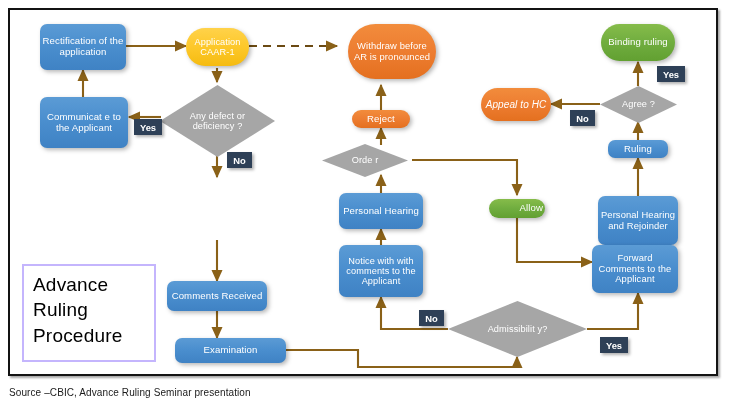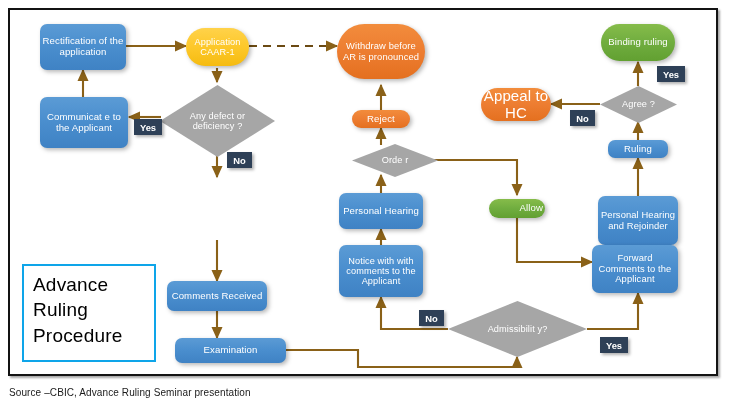--- a/index.html
+++ b/index.html
@@ -104,21 +104,21 @@
     box-sizing: border-box;
     filter: drop-shadow(2px 2px 1.5px rgba(0,0,0,0.3));
   }
   
   #title-card {
     position: absolute;
     left: 22px;
     top: 264px;
     width: 134px;
     height: 98px;
-    border: 2px solid #0ea5e9;
+    border: 2px solid #c4b5fd;
     background: #ffffff;
     box-sizing: border-box;
     padding: 6px 0 0 9px;
     color: #000000;
     font-size: 19px;
     line-height: 1.33;
     letter-spacing: 0.2px;
   }
   #source-note {
     position: absolute;
@@ -194,21 +194,21 @@
     </svg>
 
     <div class="node rounded" style="left:40px; top:24px; width:86px; height:46px; font-size:9.6px;">
       <span>Rectification of the application</span>
     </div>
 
     <div class="node pill yellow" style="left:186px; top:28px; width:63px; height:38px; font-size:9.2px;">
       <span>Application CAAR-1</span>
     </div>
 
-    <div class="node pill orange" style="left:337px; top:24px; width:88px; height:55px; font-size:9.4px;">
+    <div class="node pill orange" style="left:348px; top:24px; width:88px; height:55px; font-size:9.4px;">
       <span>Withdraw before AR is pronounced</span>
     </div>
 
     <div class="node pill green" style="left:601px; top:24px; width:74px; height:37px; font-size:9.6px;">
       <span>Binding ruling</span>
     </div>
 
     <div class="node rounded" style="left:40px; top:97px; width:88px; height:51px; font-size:9.6px;">
       <span>Communicat e to the Applicant</span>
     </div>
@@ -217,32 +217,32 @@
       <svg class="dshape" viewBox="0 0 115 72" preserveAspectRatio="none">
         <polygon points="57.5,0 115,36 57.5,72 0,36" fill="#a6a6a6"></polygon>
       </svg>
       <div class="dlabel">Any defect or deficiency ?</div>
     </div>
 
     <div class="node pill orange" style="left:352px; top:110px; width:58px; height:18px; font-size:9.6px;">
       <span>Reject</span>
     </div>
 
-    <div class="node pill orange" style="left:481px; top:88px; width:70px; height:33px; font-size:15px;">
+    <div class="node pill orange" style="left:481px; top:88px; width:70px; height:33px; font-size:10px;font-style:italic;">
       <span>Appeal to HC</span>
     </div>
 
     <div class="node diamond" style="left:600px; top:86px; width:77px; height:37px; font-size:9.2px;">
       <svg class="dshape" viewBox="0 0 77 37" preserveAspectRatio="none">
         <polygon points="38.5,0 77,18.5 38.5,37 0,18.5" fill="#a6a6a6"></polygon>
       </svg>
       <div class="dlabel">Agree ?</div>
     </div>
 
-    <div class="node diamond" style="left:352px; top:144px; width:86px; height:33px; font-size:9.2px;">
+    <div class="node diamond" style="left:322px; top:144px; width:86px; height:33px; font-size:9.2px;">
       <svg class="dshape" viewBox="0 0 86 33" preserveAspectRatio="none">
         <polygon points="43,0 86,16.5 43,33 0,16.5" fill="#a6a6a6"></polygon>
       </svg>
       <div class="dlabel">Orde r</div>
     </div>
 
     <div class="node rounded" style="left:608px; top:140px; width:60px; height:18px; font-size:9.6px;">
       <span>Ruling</span>
     </div>
 

